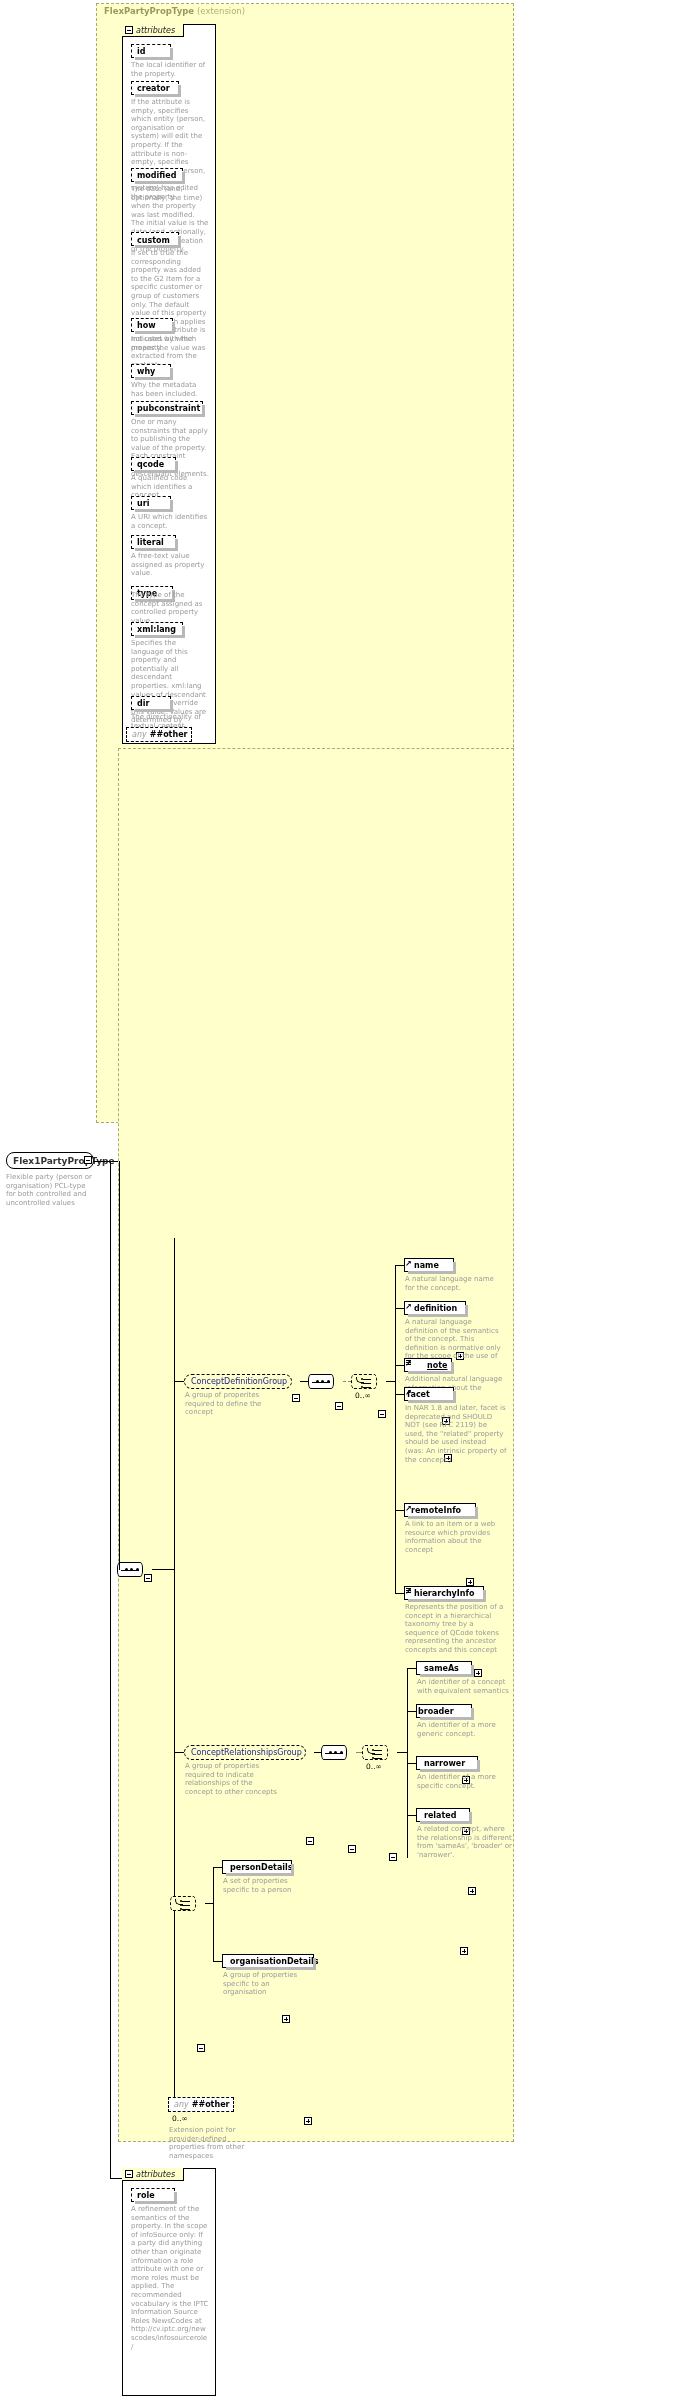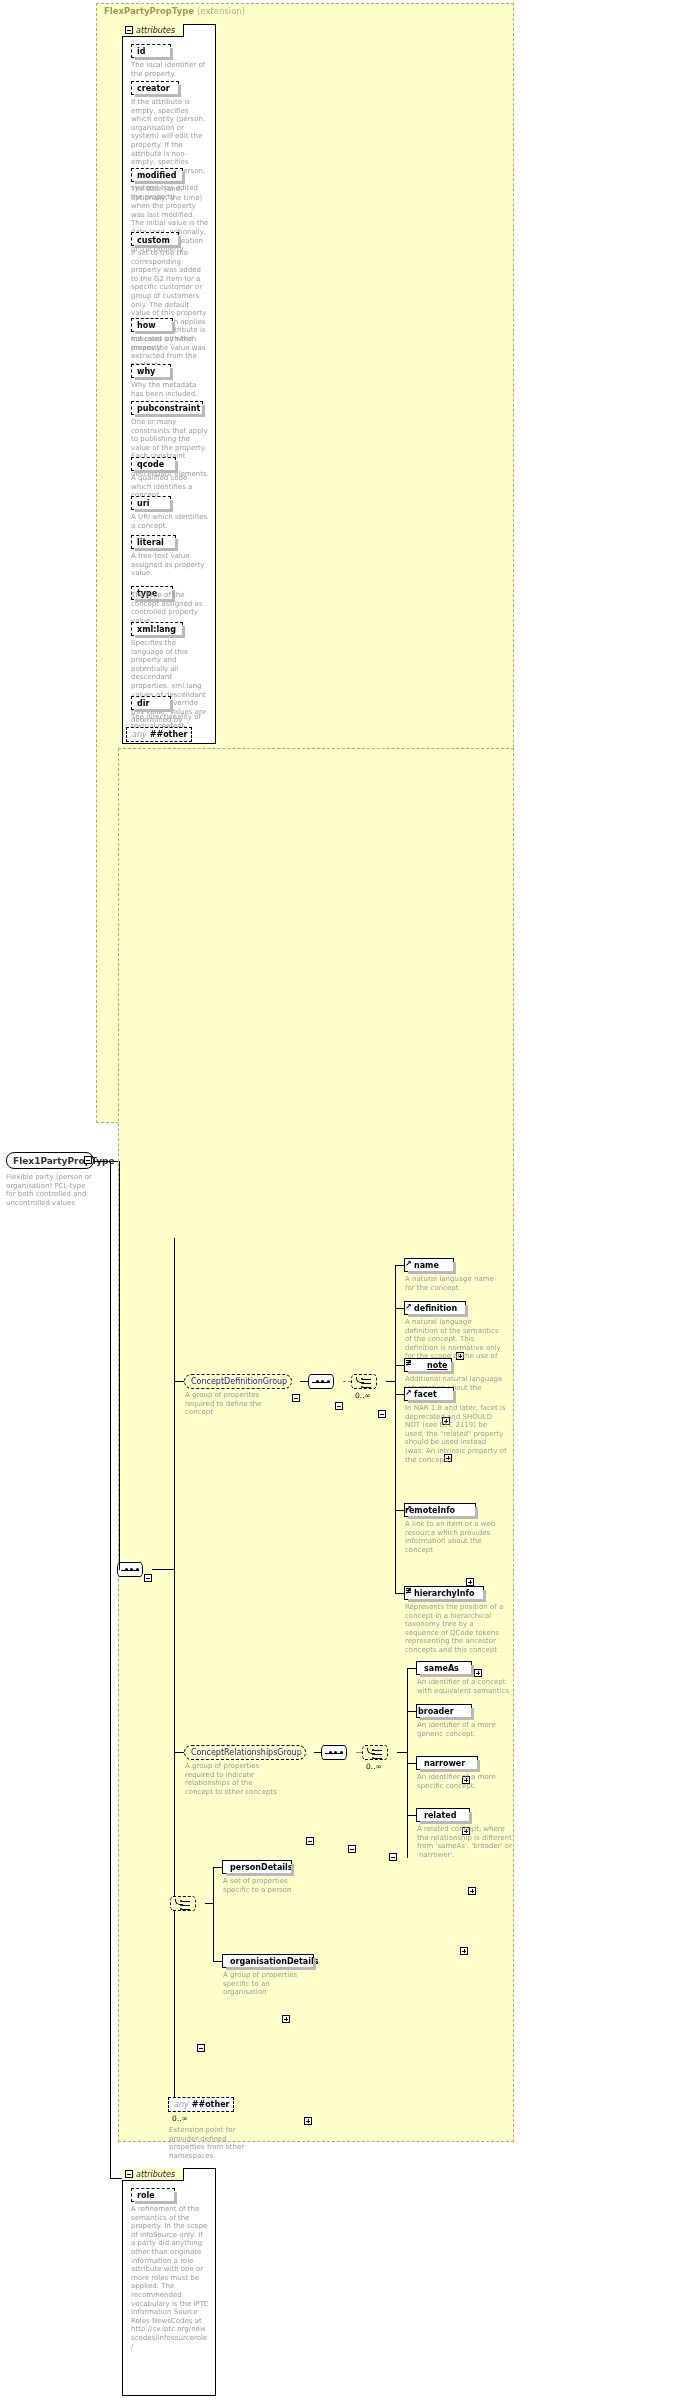--- a/index.html
+++ b/index.html
@@ -474,31 +474,31 @@
     <span class="doc-marker"></span>
     <span class="arrow-marker"></span>
     <span>note</span>
     <span class="shadow-h"></span>
     <span class="shadow-v"></span>
   </div>
   <div class="toggle plus" style="left:442px; top:1361px;"></div>
   <div class="annot" style="left:405px; top:1375px; width:100px;">Additional natural language information about the concept.</div>
 
   <div class="hline" style="left:395px; top:1394px; width:9px;"></div>
-  <div class="node solid" style="left:404px; top:1387px; width:50px; padding-left:9px;">
+  <div class="node solid" style="left:404px; top:1387px; width:50px; padding-left:2px;">
     <span class="arrow-marker"></span>
     <span>facet</span>
     <span class="shadow-h"></span>
     <span class="shadow-v"></span>
   </div>
   <div class="toggle plus" style="left:444px; top:1390px;"></div>
   <div class="annot" style="left:405px; top:1404px; width:102px;">In NAR 1.8 and later, facet is deprecated and SHOULD NOT (see RFC 2119) be used, the "related" property should be used instead (was: An intrinsic property of the concept.)</div>
 
   <div class="hline" style="left:395px; top:1510px; width:9px;"></div>
-  <div class="node solid" style="left:404px; top:1503px; width:72px; padding-left:0;">
+  <div class="node solid" style="left:404px; top:1503px; width:72px; padding-left:6px;">
     <span class="arrow-marker"></span>
     <span>remoteInfo</span>
     <span class="shadow-h"></span>
     <span class="shadow-v"></span>
   </div>
   <div class="toggle plus" style="left:466px; top:1506px;"></div>
   <div class="annot" style="left:405px; top:1520px; width:100px;">A link to an item or a web resource which provides information about the concept</div>
 
   <div class="hline" style="left:395px; top:1593px; width:9px;"></div>
   <div class="node solid" style="left:404px; top:1586px; width:80px; padding-left:9px;">

